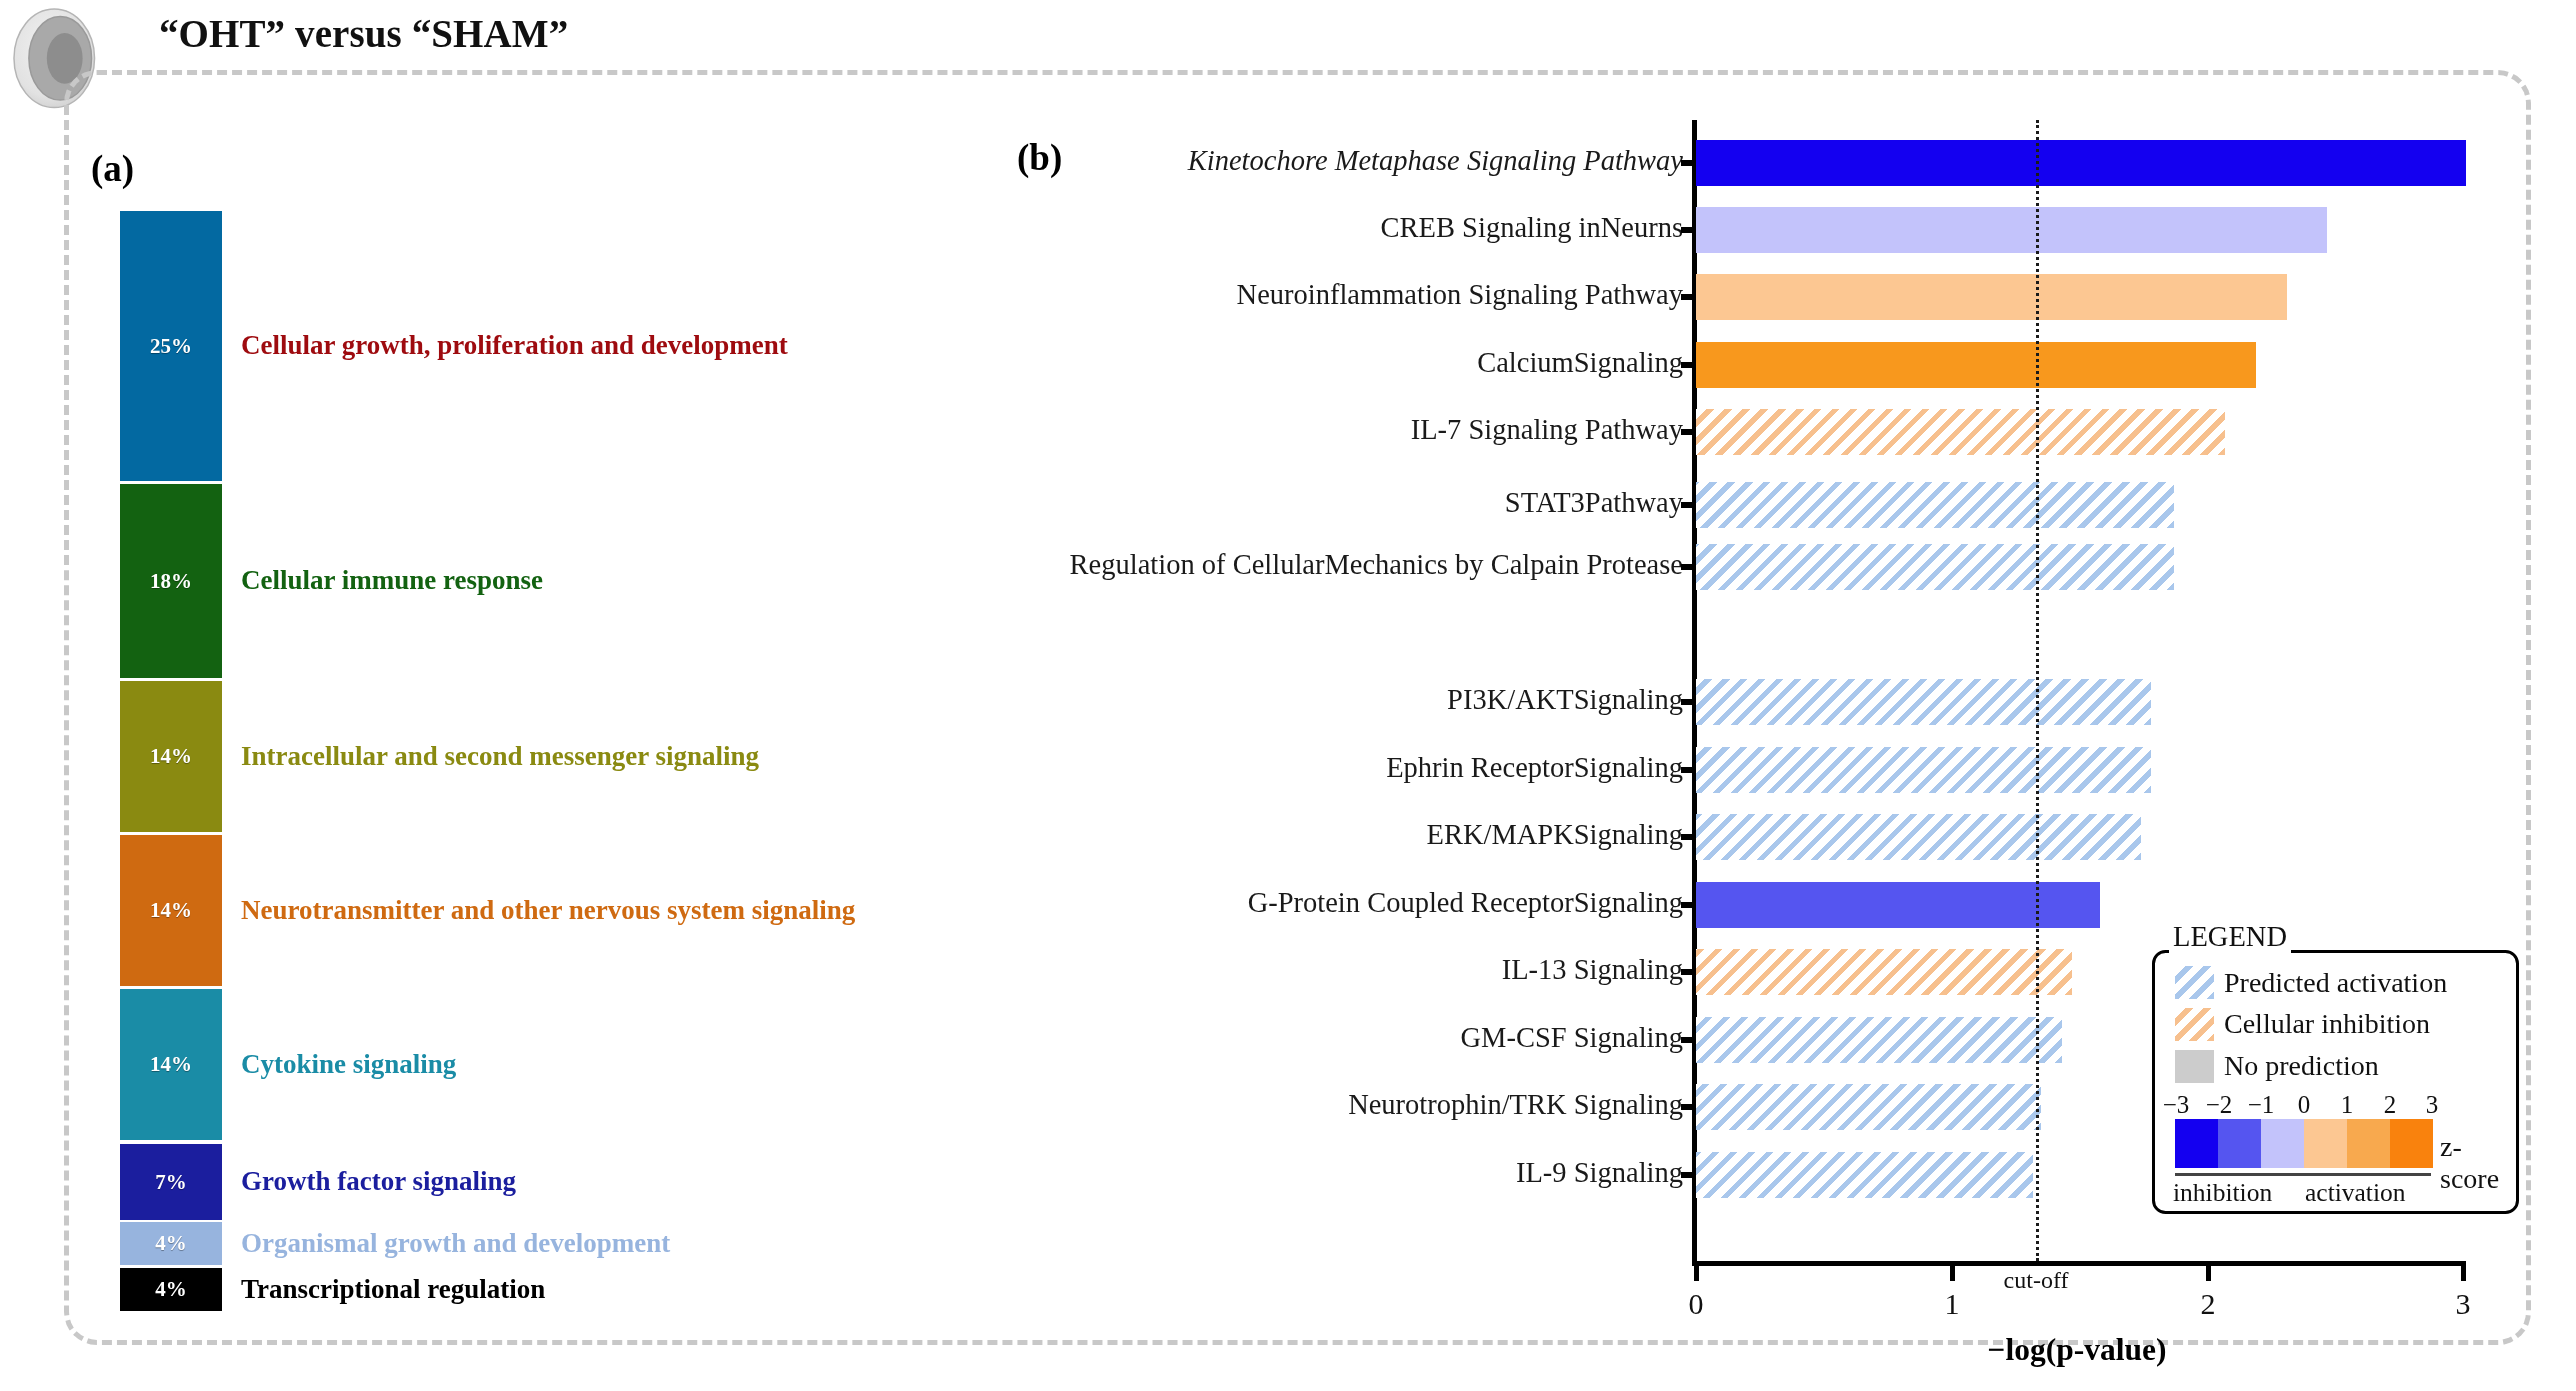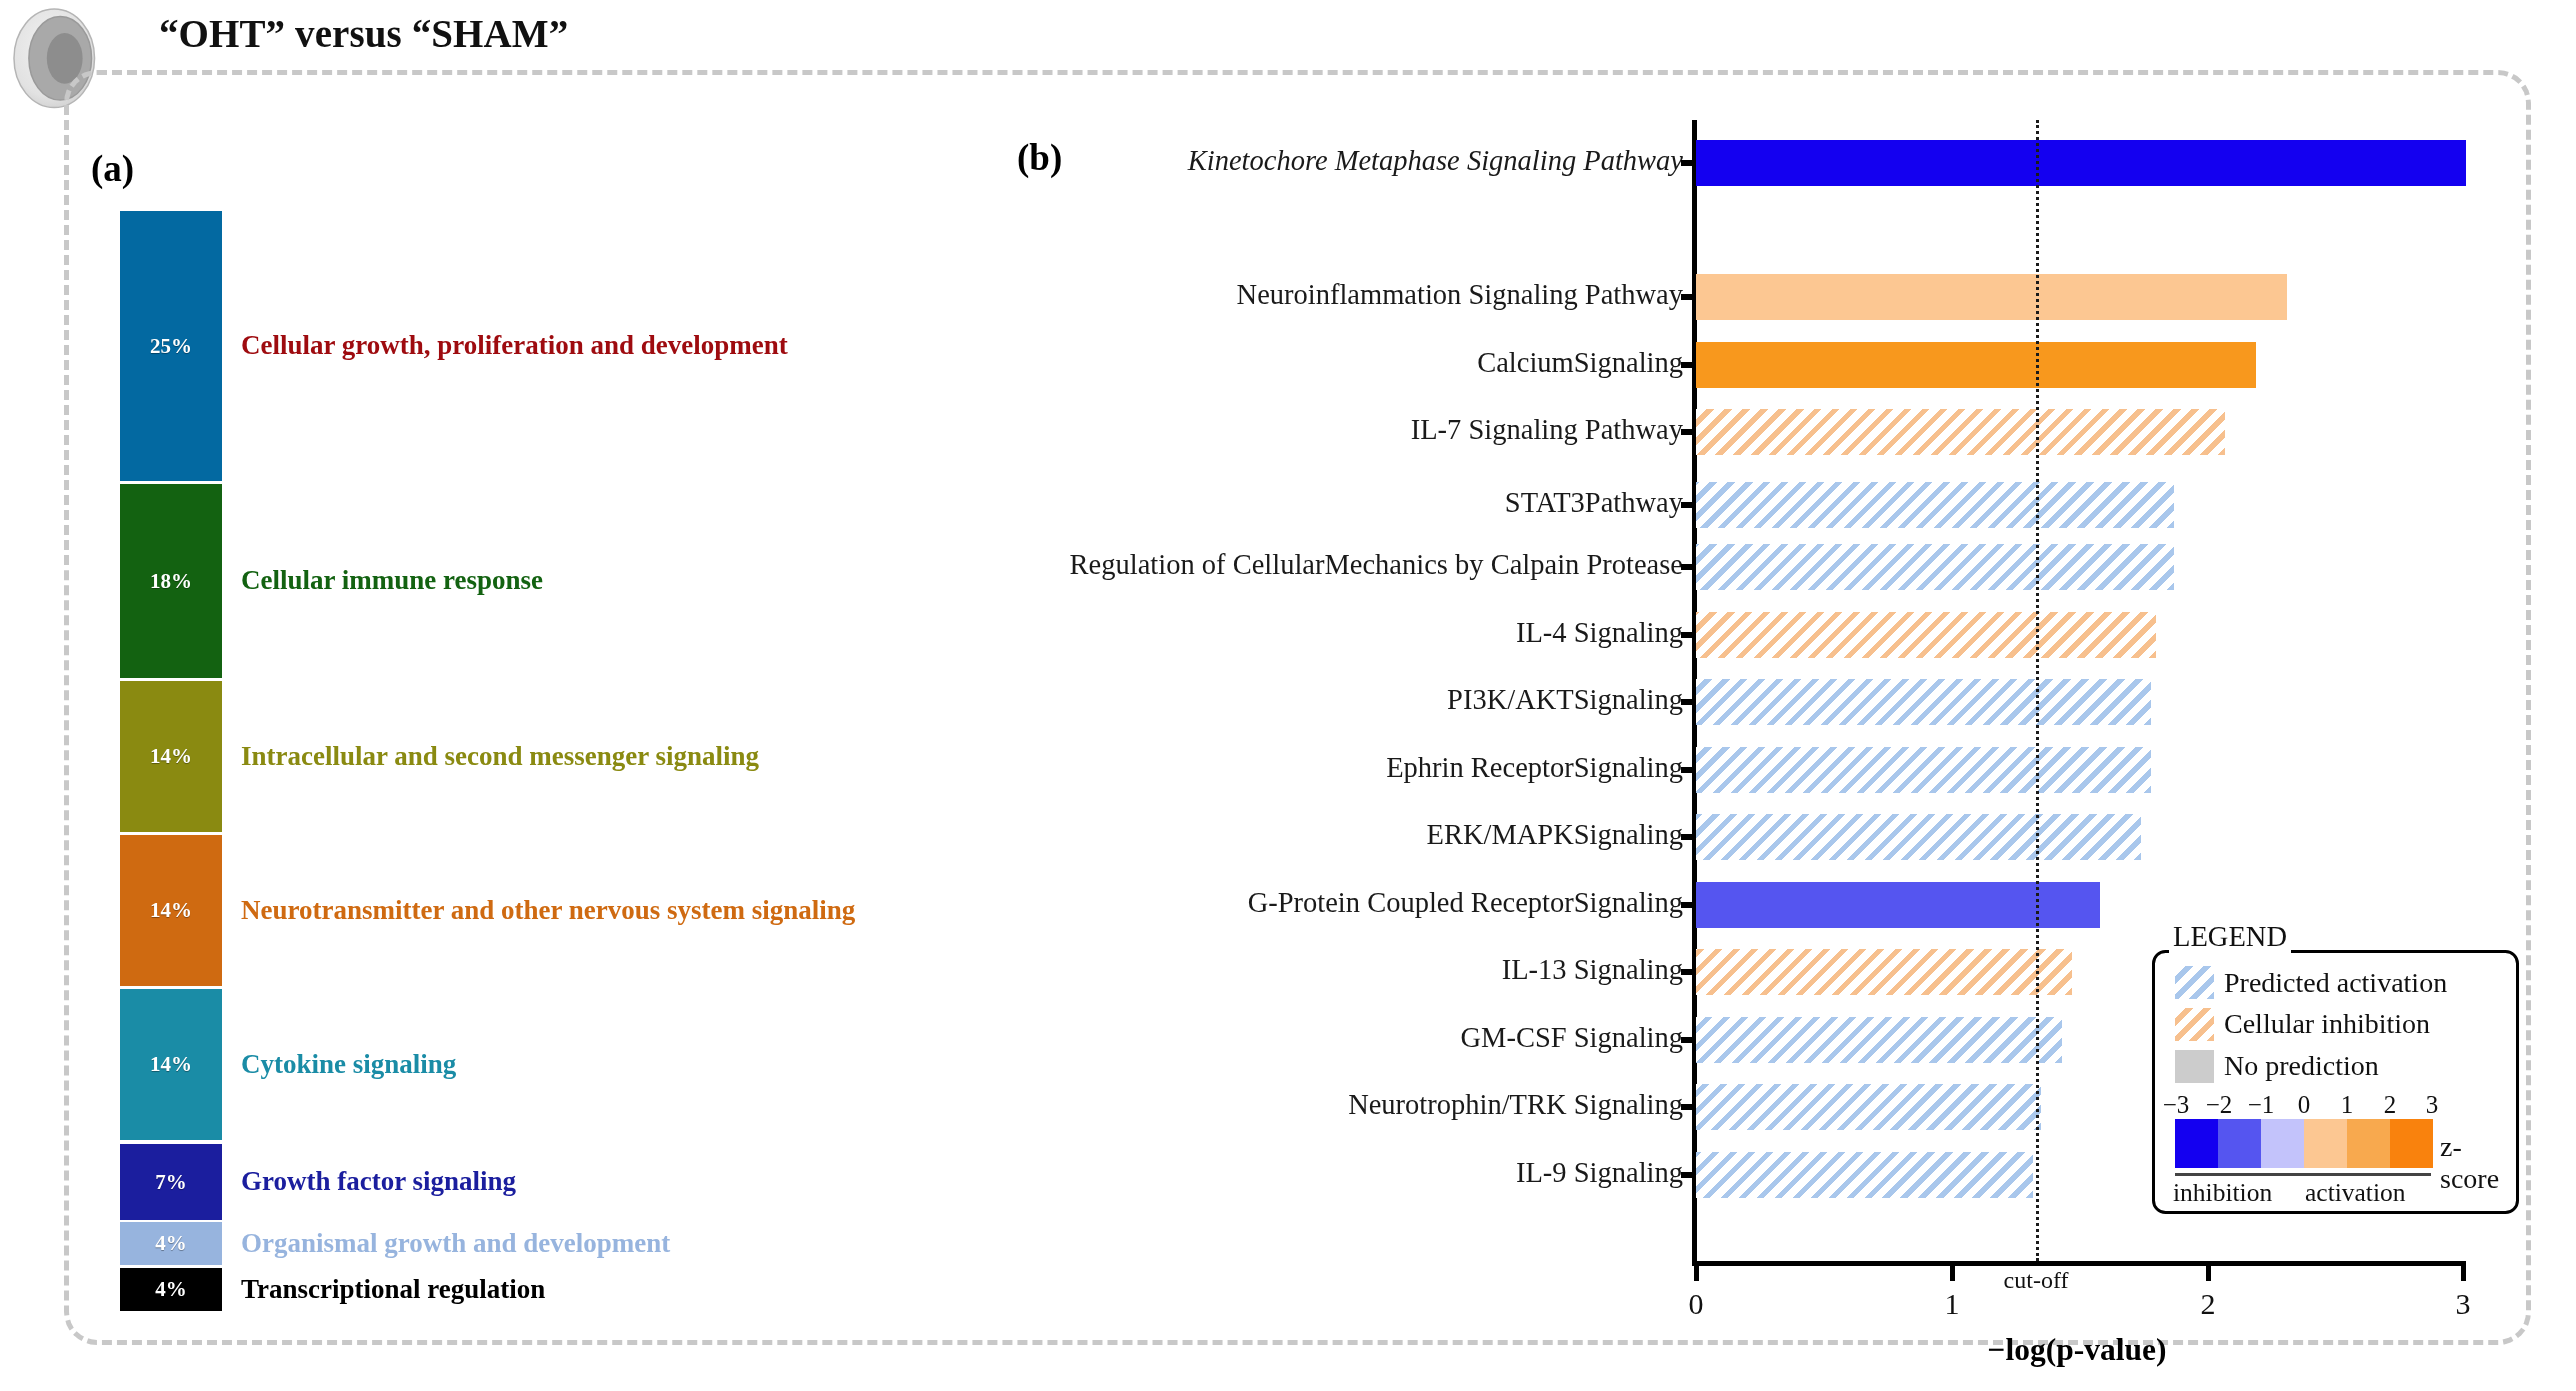--- a/index.html
+++ b/index.html
@@ -282,20 +282,25 @@
 
   <div id="panel-b">
     <div id="plot">
       <div class="axis-v"></div>
       <div class="axis-h"></div>
     <div class="bar-row" style="top: 19.5px; height: 67px; font-style: italic;">
           <div class="bar-label" style="top: 5.2px;">Kinetochore Metaphase Signaling Pathway</div>
           <div class="bar-tick" style="top: 20px;"></div>
           <div class="bar" style="top: 0px; height: 46px; width: 770px; background: rgb(20, 0, 240); border: 0.7px solid rgb(20, 0, 240);"></div>
         </div>
+        <div class="bar-row" style="top: 87px; height: 67px;">
+          <div class="bar-label" style="top: 5.2px;">CREB Signaling inNeurns</div>
+          <div class="bar-tick" style="top: 20px;"></div>
+          <div class="bar" style="top: 0px; height: 46px; width: 631px; background: rgb(195, 195, 251); border: 0.7px solid rgb(195, 195, 251);"></div>
+        </div>
         <div class="bar-row" style="top: 154px; height: 67px;">
           <div class="bar-label" style="top: 5.2px;">Neuroinflammation Signaling Pathway</div>
           <div class="bar-tick" style="top: 20px;"></div>
           <div class="bar" style="top: 0px; height: 46px; width: 591px; background: rgb(252, 199, 146); border: 0.7px solid rgb(252, 199, 146);"></div>
         </div>
         <div class="bar-row" style="top: 222px; height: 67px;">
           <div class="bar-label" style="top: 5.2px;">CalciumSignaling</div>
           <div class="bar-tick" style="top: 20px;"></div>
           <div class="bar" style="top: 0px; height: 46px; width: 560px; background: rgb(248, 152, 29); border: 0.7px solid rgb(248, 152, 29);"></div>
         </div>
@@ -306,25 +311,20 @@
         </div>
         <div class="bar-row" style="top: 362px; height: 67px;">
           <div class="bar-label" style="top: 5.2px;">STAT3Pathway</div>
           <div class="bar-tick" style="top: 20px;"></div>
           <div class="bar hatch-blue" style="top: 0px; height: 46px; width: 478px;"></div>
         </div>
         <div class="bar-row" style="top: 424px; height: 67px;">
           <div class="bar-label" style="top: 5.2px;">Regulation of CellularMechanics  by Calpain Protease</div>
           <div class="bar-tick" style="top: 20px;"></div>
           <div class="bar hatch-blue" style="top: 0px; height: 46px; width: 478px;"></div>
-        </div>
-        <div class="bar-row" style="top: 492px; height: 67px;">
-          <div class="bar-label" style="top: 5.2px;">IL-4 Signaling</div>
-          <div class="bar-tick" style="top: 20px;"></div>
-          <div class="bar hatch-orange" style="top: 0px; height: 46px; width: 460px;"></div>
         </div>
         <div class="bar-row" style="top: 559px; height: 67px;">
           <div class="bar-label" style="top: 5.2px;">PI3K/AKTSignaling</div>
           <div class="bar-tick" style="top: 20px;"></div>
           <div class="bar hatch-blue" style="top: 0px; height: 46px; width: 455px;"></div>
         </div>
         <div class="bar-row" style="top: 627px; height: 67px;">
           <div class="bar-label" style="top: 5.2px;">Ephrin ReceptorSignaling</div>
           <div class="bar-tick" style="top: 20px;"></div>
           <div class="bar hatch-blue" style="top: 0px; height: 46px; width: 455px;"></div>

